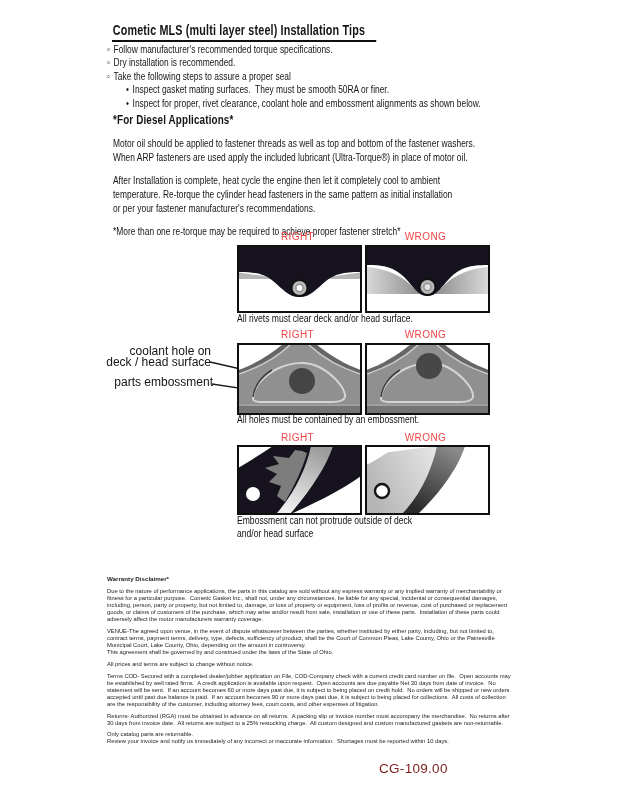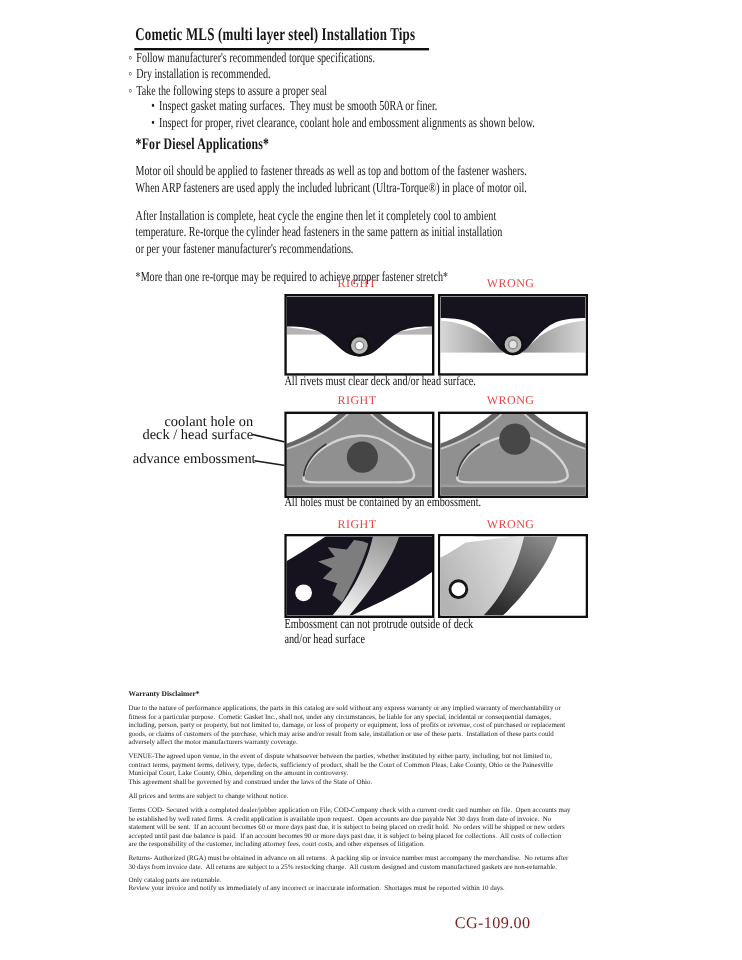--- a/index.html
+++ b/index.html
@@ -1,17 +1,17 @@
 <!DOCTYPE html>
 <html><head>
 <meta charset="utf-8">
 <style>
   html,body{margin:0;padding:0;background:#ffffff;}
   .page{position:relative;width:618px;height:800px;background:#ffffff;overflow:hidden;
-        font-family:Liberation Serif, serif;color:#151515;}
+        font-family:Liberation Sans, sans-serif;color:#151515;}
 
   .title{position:absolute;left:112px;top:21px;font-size:15px;font-weight:bold;
          white-space:pre;border-bottom:2.5px solid #101010;padding:0 16px 2px 1px;
          transform:scaleX(0.72);transform-origin:0 0;letter-spacing:0.2px;}
 
   .tips{position:absolute;left:107px;top:43px;width:620px;
         transform:scaleX(0.73);transform-origin:0 0;
         font-size:11.5px;line-height:13.4px;}
   .tips .li{display:flex;white-space:pre;}
   .tips .li.sub{margin-left:26px;}
@@ -107,21 +107,21 @@
     </svg>
   </div>
 
   <div class="dcap" style="top:312px;">All rivets must clear deck and/or head surface.</div>
 
   <div class="dlabel" style="left:237px;top:329px;">RIGHT</div>
   <div class="dlabel" style="left:365px;top:329px;">WRONG</div>
 
   <div class="sidelbl" style="left:100px;top:346px;">coolant hole on
 deck / head surface</div>
-  <div class="sidelbl" style="left:102px;top:377px;">advance embossment</div>
+  <div class="sidelbl" style="left:102px;top:377px;">parts embossment</div>
 
   <svg class="connectors" width="100" height="42" viewBox="0 0 100 42">
     <line x1="7" y1="5" x2="90" y2="24" stroke="#1a1a1a" stroke-width="1.3"></line>
     <line x1="9" y1="27" x2="55" y2="34" stroke="#1a1a1a" stroke-width="1.3"></line>
   </svg>
 
   <div class="dbox" style="left:237px;top:343px;">
     <svg width="121" height="68" viewBox="0 0 121 68">
       <rect x="0" y="0" width="121" height="68" fill="#909090"></rect>
       <rect x="0" y="59" width="121" height="2" fill="#9e9e9e"></rect>

